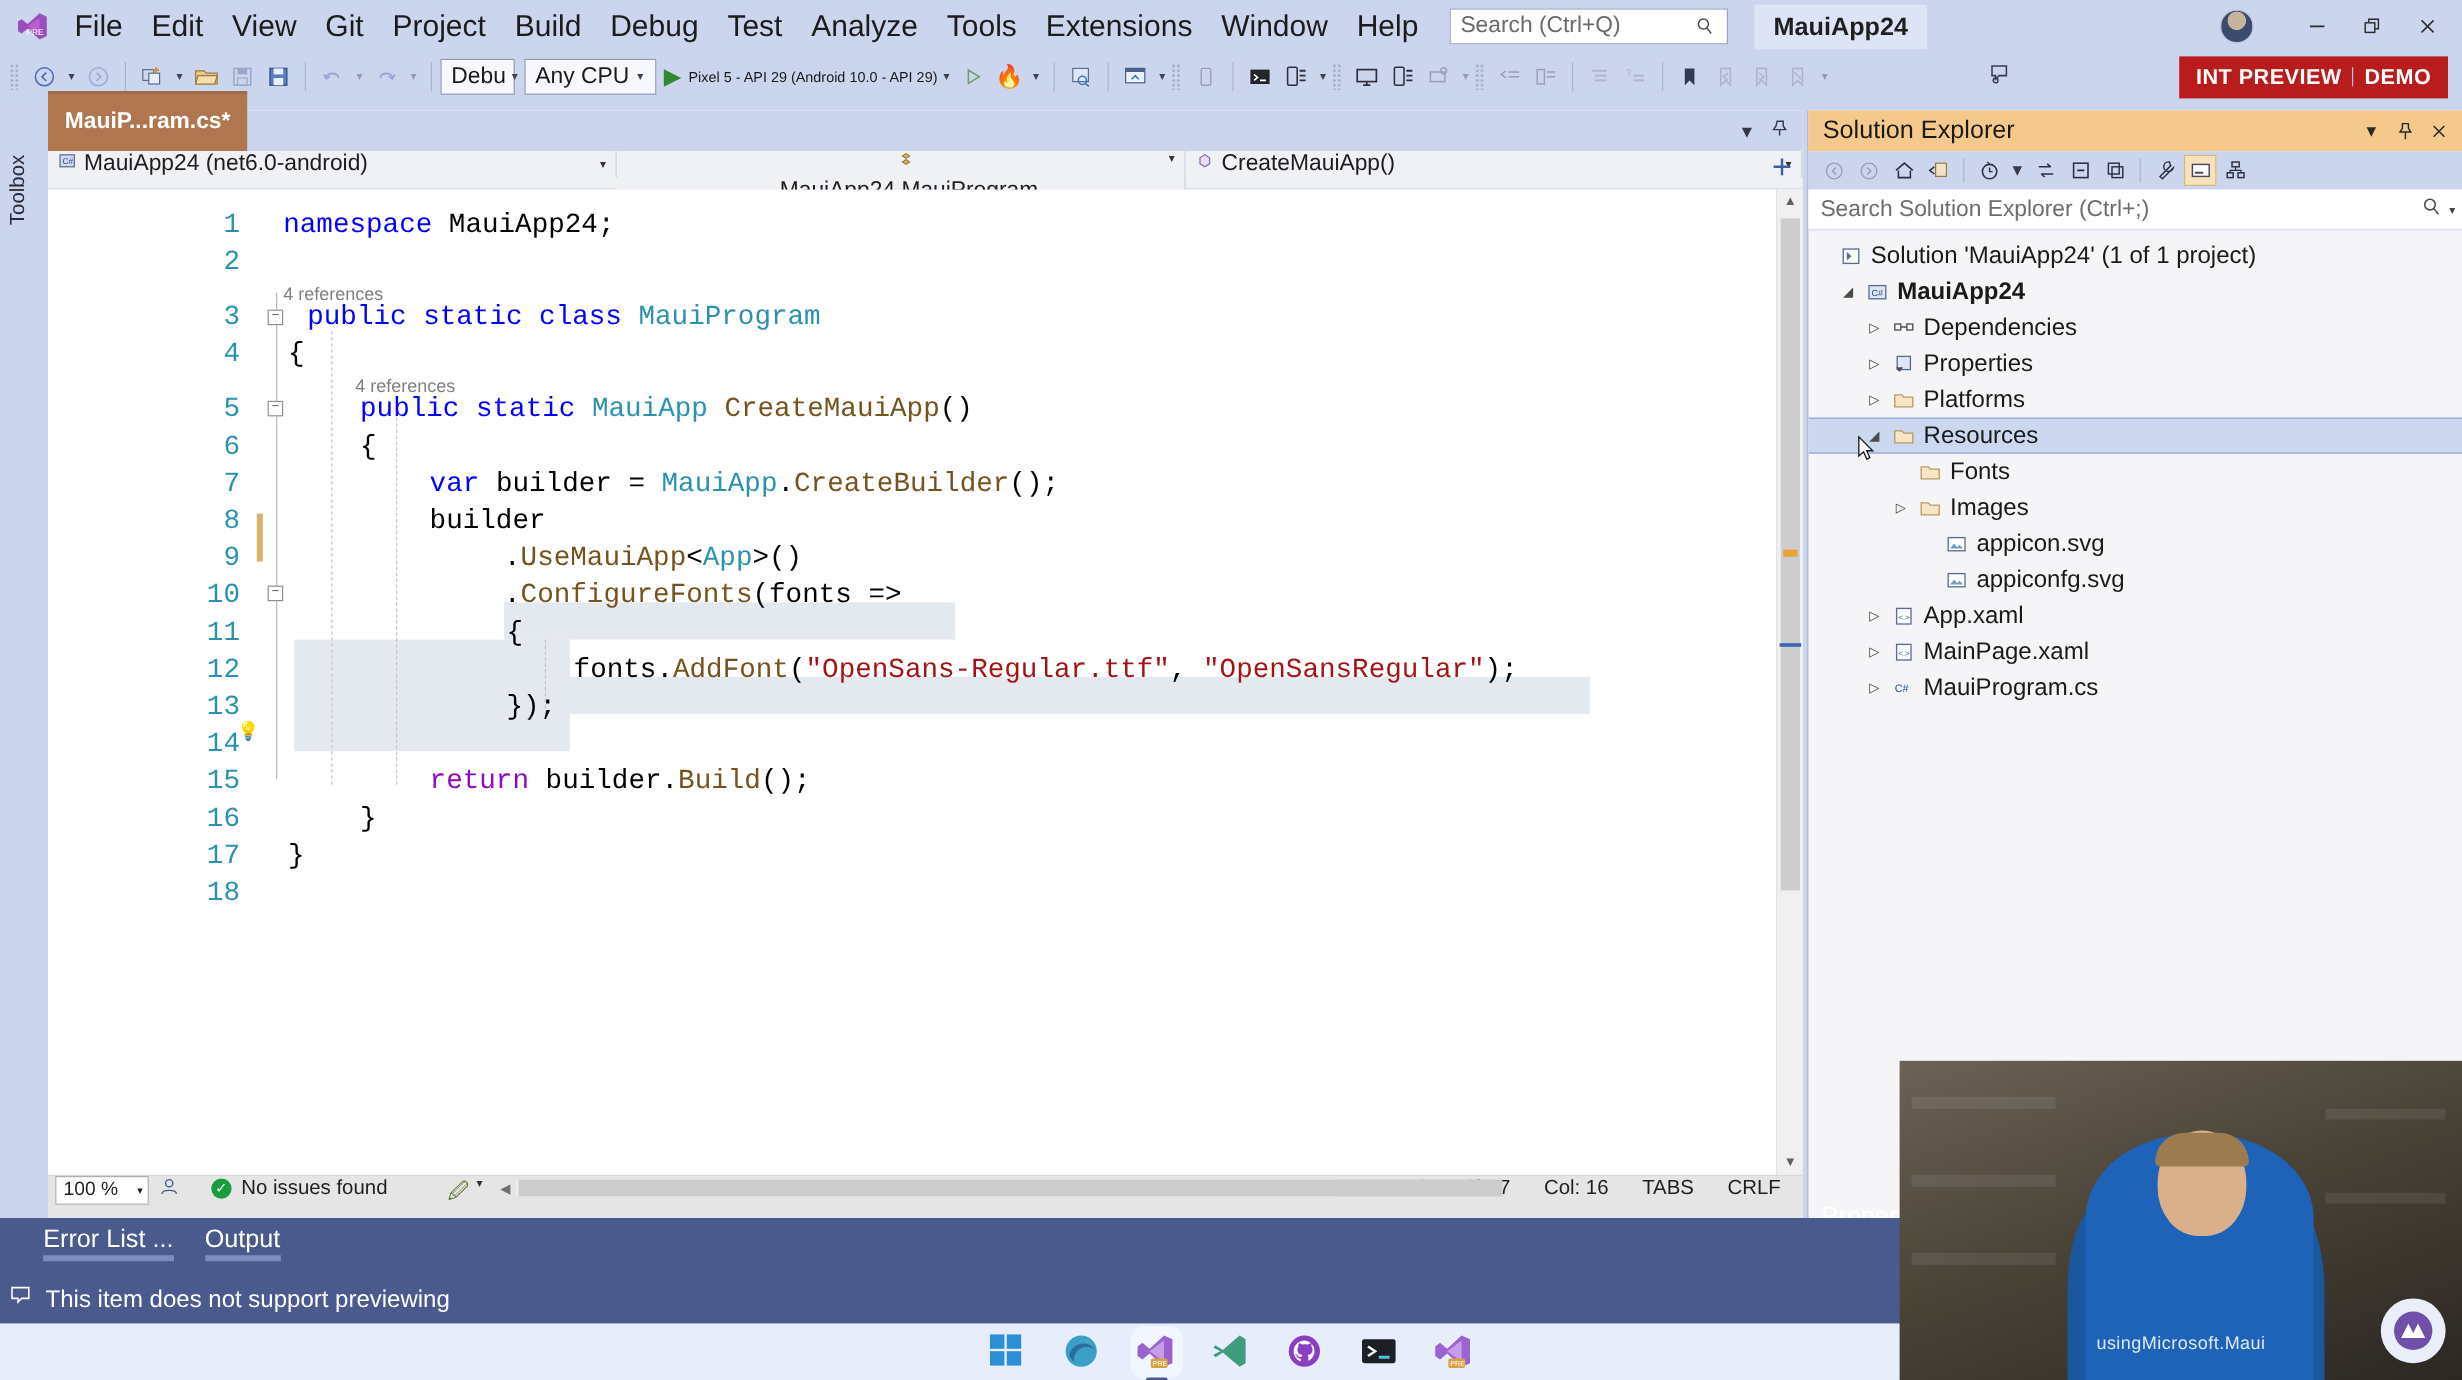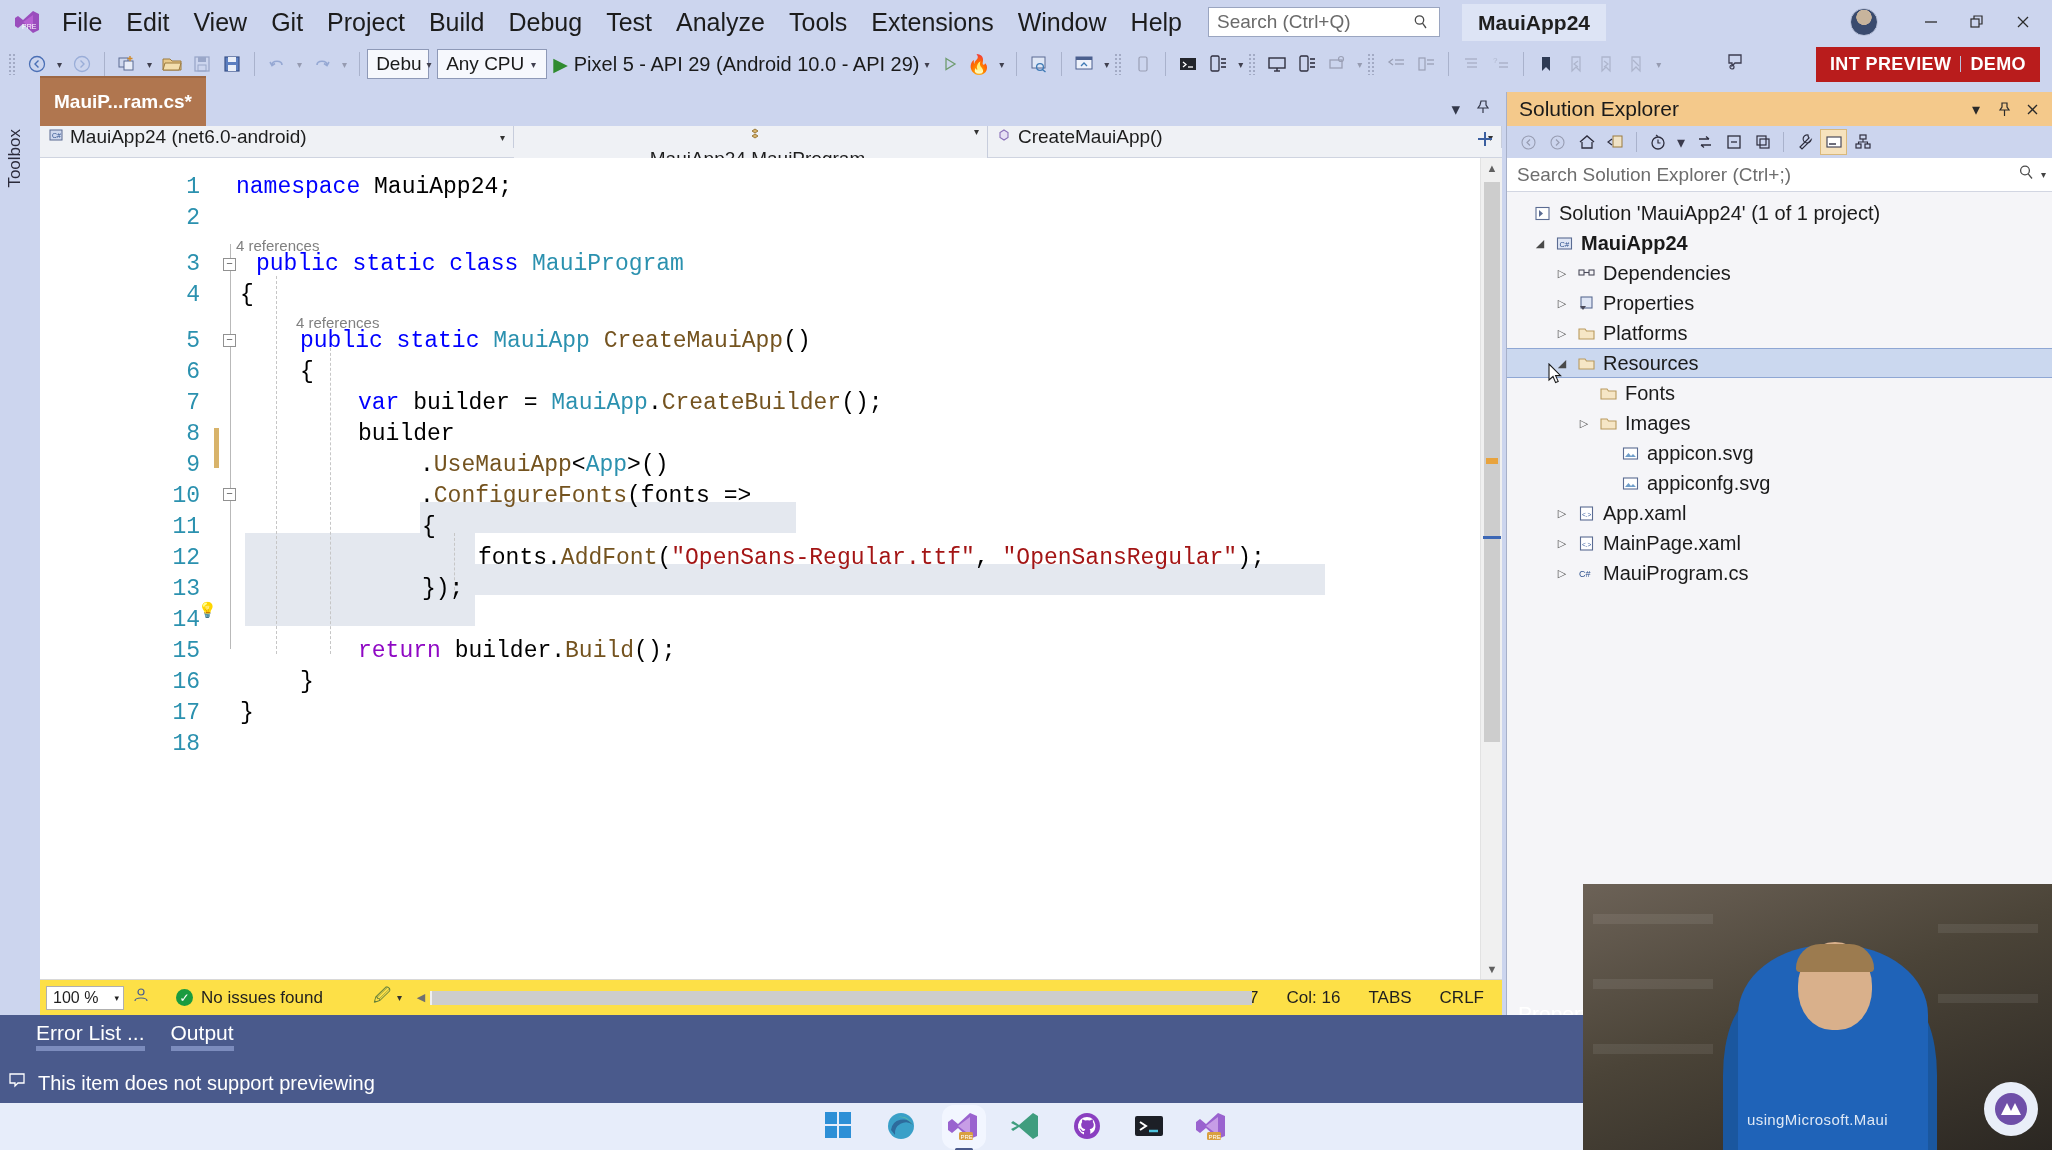--- a/index.html
+++ b/index.html
@@ -70,21 +70,21 @@
   .caret.dis { opacity:.38; }
   .tsep { width: 1px; height: 24px; background: #a9b2cc; margin: 0 7px; flex: none; }
   .combo {
     height: 30px; background: #f6f8fd; border: 1px solid #8e99b7;
     display: flex; align-items: center; justify-content: space-between;
     padding: 0 5px 0 8px; font-size: 19px; color: #1a1a1a; flex: none;
   }
   .combo.cfg { width: 62px; }
   .combo.cpu { width: 110px; }
   .run-play { color: #2f8b2f; font-size: 19px; padding: 0 6px; flex:none; }
-  .run-label { font-size: 20px; color: #1a1a1a; white-space: nowrap; flex:none; }
+  .run-label { font-size: 12px; color: #1a1a1a; white-space: nowrap; flex:none; }
   .hot { font-size: 19px; flex:none; padding:0 3px; }
   .intpreview {
     margin-left: auto; margin-right: 12px;
     background: #b91c1c; color: #ffffff; font-weight: bold; font-size: 18px;
     padding: 7px 14px; letter-spacing: .4px; display:flex; align-items:center; gap:9px;
   }
   .intpreview .divd { width:1px; height: 16px; background: #b8c2dd; display:inline-block; }
   .feedback-ico { color:#3c3c50; margin-left:auto; padding-right: 10px; }
 
   
@@ -183,22 +183,22 @@
     position:absolute; left:0; width: 22px; height: 20px; color:#606060;
     display:flex; align-items:center; justify-content:center; font-size: 11px;
   }
   .ed-vscroll .arrow-up { top: 0; } .ed-vscroll .arrow-dn { bottom: 0; }
   .ed-vthumb { position:absolute; left: 3px; top: 24px; width: 16px; height: 560px; background: #cdcdcd; }
   .ed-marker-orange { position:absolute; left: 5px; top: 300px; width: 12px; height: 6px; background:#e8a33d; }
   .ed-marker-blue { position:absolute; left: 2px; top: 378px; width: 18px; height: 3px; background:#3c67b5; }
 
   .ed-status {
     position: absolute; left: 0; right: 0; bottom: 0; height: 36px;
-    background: #fde047; border-top: 1px solid #d8d8d8;
-    display: flex; align-items: center; font-size: 17px; color: #1f1f1f;
+    background: #e5e5e5; border-top: 1px solid #d8d8d8;
+    display: flex; align-items: flex-start; font-size: 17px; color: #1f1f1f;
   }
   .zoomsel {
     width: 78px; height: 24px; margin-left: 6px; background:#fff; border:1px solid #b0b0b0;
     display:flex; align-items:center; justify-content:space-between; padding: 0 4px 0 6px;
     font-size: 16px;
   }
   .issues { display:flex; align-items:center; gap: 8px; margin-left: 26px; }
   .ok-dot {
     width: 17px; height: 17px; border-radius: 50%; background: #1a9b3f; color:#fff;
     font-size: 12px; display:flex; align-items:center; justify-content:center;

